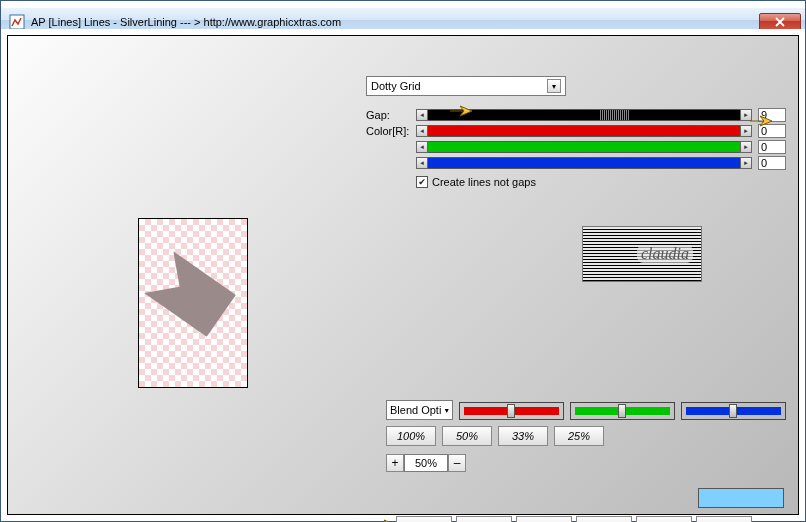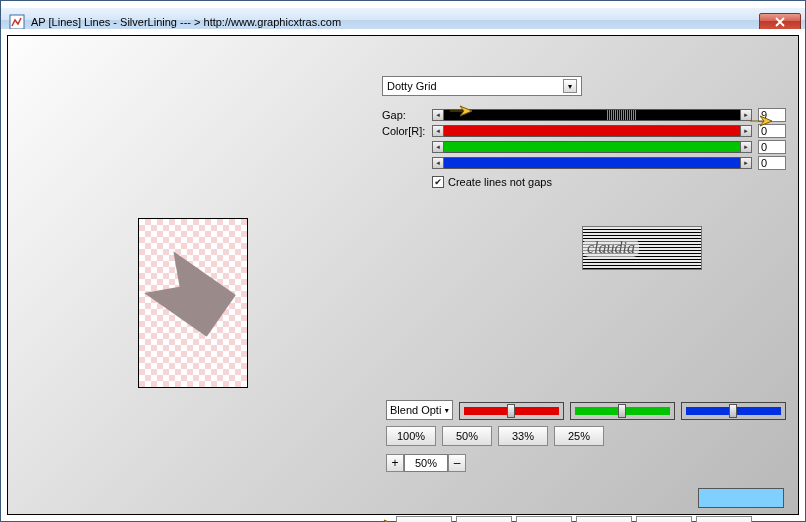--- a/index.html
+++ b/index.html
@@ -16,51 +16,51 @@
 .checker { position: absolute; inset: 0; background-image:
   linear-gradient(45deg, #f5d5d5 25%, transparent 25%),
   linear-gradient(-45deg, #f5d5d5 25%, transparent 25%),
   linear-gradient(45deg, transparent 75%, #f5d5d5 75%),
   linear-gradient(-45deg, transparent 75%, #f5d5d5 75%);
   background-size: 12px 12px;
   background-position: 0 0, 0 6px, 6px -6px, -6px 0px;
 }
 .arrow-shape { position: absolute; left: 6px; top: 30px; width: 90px; height: 90px; background: #9b8a8a; clip-path: polygon(0% 40%, 40% 40%, 40% 0%, 100% 60%, 60% 100%, 0% 40%); transform: rotate(-10deg); }
 .dotgrid { position: absolute; inset: 0; background-image: radial-gradient(#555 0.7px, transparent 0.7px); background-size: 6px 6px; opacity: 0.55; }
-.controls { position: absolute; left: 374px; top: 40px; right: 12px; }
+.controls { position: absolute; left: 358px; top: 40px; right: 12px; }
 .dropdown { width: 200px; height: 20px; background: #fff; border: 1px solid #7a7a7a; display: flex; align-items: center; padding: 0 4px; justify-content: space-between; cursor: pointer; }
 .dd-arrow { width: 14px; height: 14px; border: 1px solid #888; background: linear-gradient(#fff,#ddd); display:flex; align-items:center; justify-content:center; font-size:8px; }
 .row { display: flex; align-items: center; height: 14px; margin-top: 2px; }
 .row-label { width: 50px; text-align: left; padding-right: 6px; }
 .sc-btn { width: 12px; height: 12px; background: linear-gradient(#f5f5f5,#ccc); border: 1px solid #666; display:flex; align-items:center; justify-content:center; font-size: 7px; color:#333; cursor:pointer;}
 .bar { flex:1; height: 12px; border-top:1px solid #555; border-bottom:1px solid #555; position:relative; }
 .bar.black { background: #000; }
 .bar.gap .hatch { position:absolute; left:55%; top:0; bottom:0; width:30px; background: repeating-linear-gradient(90deg,#888 0,#888 1px,#000 1px,#000 2px);}
 .bar.red { background: #e00000; }
 .bar.green { background: #00c400; }
 .bar.blue { background: #0030e0; }
 .val-input { width: 28px; height: 14px; margin-left: 6px; background:#fff; border:1px solid #7a7a7a; padding: 0 2px; text-align:left; font-size:11px; }
 .chk-row { margin-top: 6px; display:flex; align-items:center; }
 .chk { width:12px; height:12px; border:1px solid #555; background:#fff; margin-right:4px; display:flex; align-items:center; justify-content:center; font-size:9px; color:#222;}
-.logo { position:absolute; left: 574px; top: 190px; width: 120px; height: 44px; background: repeating-linear-gradient(0deg,#000 0,#000 1px,#e9e9e9 1px,#e9e9e9 3px); border:1px solid #777; display:flex; align-items:center; justify-content:flex-start; }
+.logo { position:absolute; left: 574px; top: 190px; width: 120px; height: 56px; background: repeating-linear-gradient(0deg,#000 0,#000 1px,#e9e9e9 1px,#e9e9e9 3px); border:1px solid #777; display:flex; align-items:center; justify-content:center;padding-left:46px; }
 .logo span { font-family: 'Comic Sans MS', cursive; font-size: 16px; font-style: italic; color:#555; background: #e9e9e9a0; padding: 0 4px; border-radius:6px;}
 .bottom { position:absolute; left: 378px; top: 364px; right: 12px; }
 .blend-row { display:flex; align-items:flex-end; gap:6px; }
 .small-select { width: 72px; height:20px; background:#fff; border:1px solid #7a7a7a; display:flex; align-items:center; justify-content:space-between; padding:0 3px; cursor:pointer;}
 .rgb-slider { width: 114px; height: 18px; border:1px solid #444; position:relative; display:flex; align-items:center; }
 .rgb-slider .track { flex:1; height: 8px; margin: 0 4px; }
 .rgb-slider.red .track{ background:#e00000; }
 .rgb-slider.green .track{ background:#00c400; }
 .rgb-slider.blue .track{ background:#0030e0; }
 .rgb-slider .thumb { position:absolute; left:50%; top:1px; width:8px; height:14px; background: linear-gradient(#fafafa,#bbb); border:1px solid #555; transform:translateX(-50%);}
 .btn { height: 20px; background: linear-gradient(#fdfdfd,#e0e0e0); border:1px solid #888; display:inline-flex; align-items:center; justify-content:center; padding: 0 4px; cursor:pointer; }
 .btn-row { display:flex; gap:8px; margin-top:6px; }
 .btn-row .btn { width: 80px; }
 .pct-row { display:flex; gap:6px; margin-top:6px; }
-.pct-row .btn { width: 50px; }
+.pct-row .btn { width: 50px; font-style: italic; }
 .zoom-row { display:flex; align-items:center; gap:0; margin-top:8px; }
 .zoom-btn { width:18px; height:18px; border:1px solid #888; background:linear-gradient(#fdfdfd,#e0e0e0); display:flex; align-items:center; justify-content:center; cursor:pointer; font-size:12px;}
 .zoom-val { width:44px; height:18px; border:1px solid #7a7a7a; background:#fff; text-align:center; line-height:16px; }
 .swatch { position:absolute; right:14px; top: 452px; width: 86px; height: 20px; background: #7fcfff; border:1px solid #555; }
 .final-row { position:absolute; left: 388px; top: 480px; display:flex; gap:4px; }
 .final-row .btn { width: 56px; }
 .hand { position:absolute; width:26px; height:18px; pointer-events:none; }
 .hand svg { width:100%; height:100%; }
 .hand.h1 { left: 440px; top: 66px; }
 .hand.h2 { left: 740px; top: 76px; }

